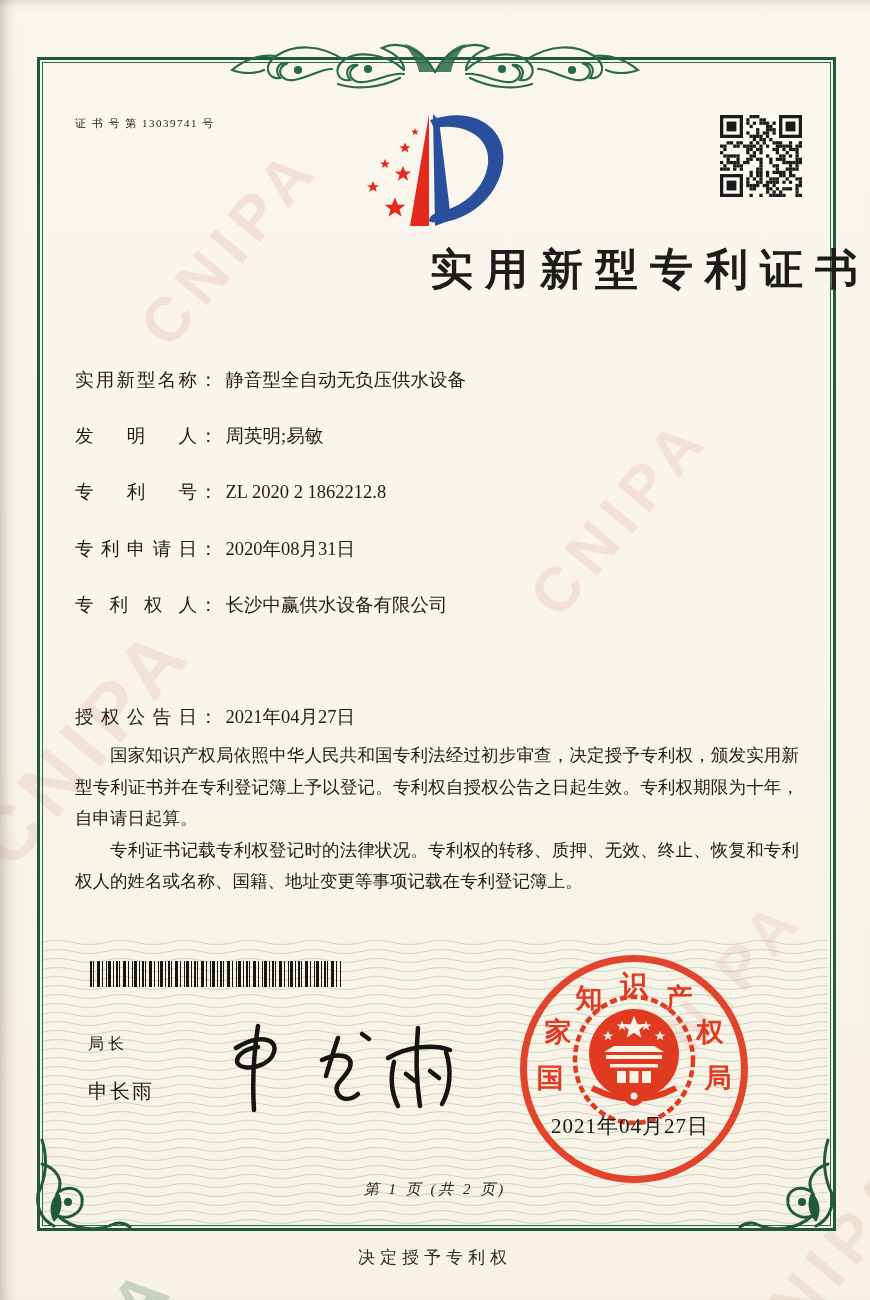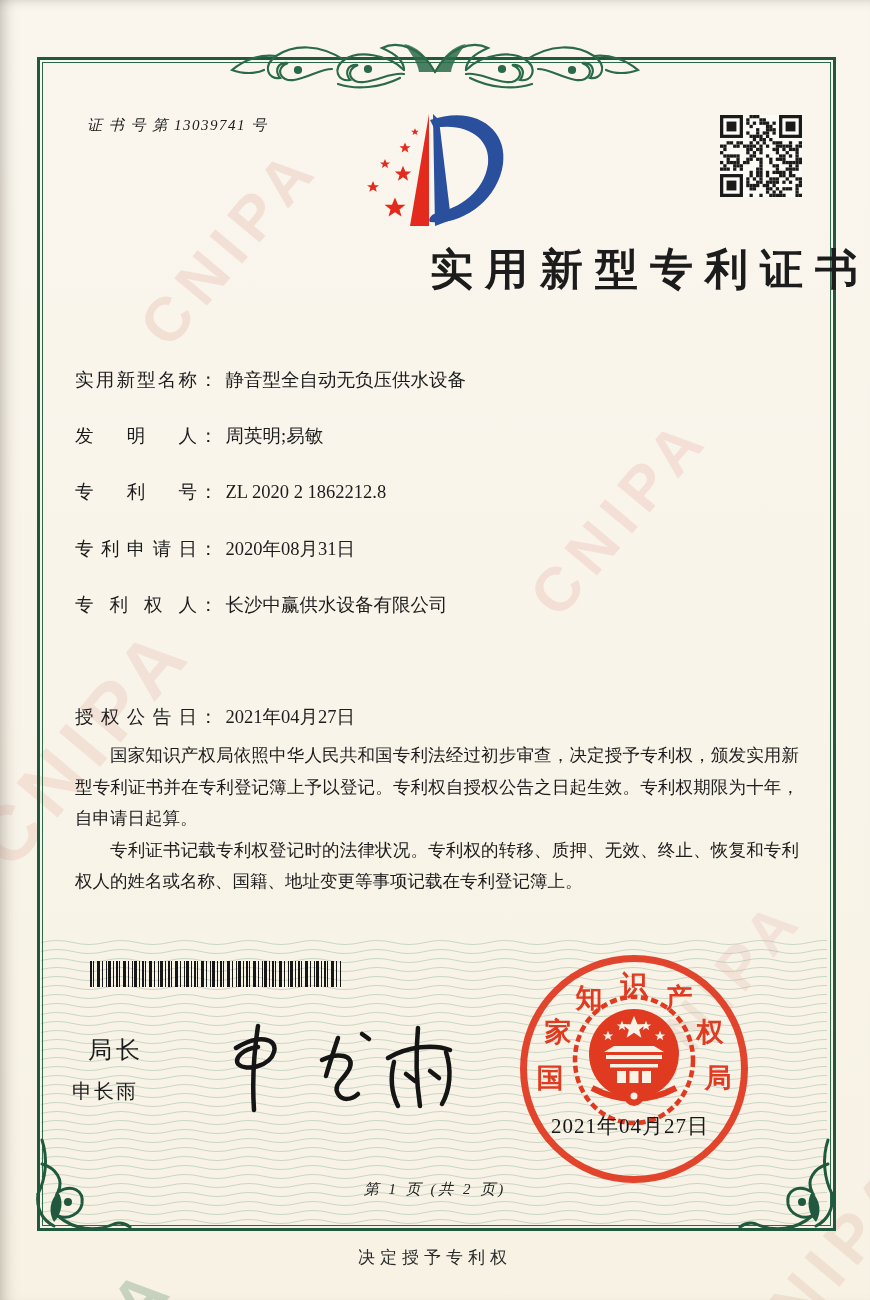--- a/index.html
+++ b/index.html
@@ -10,21 +10,21 @@
   
   .wm{position:absolute;font-family:"Liberation Sans","DejaVu Sans",sans-serif;
     font-weight:bold;letter-spacing:10px;pointer-events:none;white-space:nowrap;}
   
   .frame{position:absolute;left:37px;top:57px;width:793px;height:1168px;
     border:3px solid #20593d;}
   .frame-inner{position:absolute;left:2px;top:2px;right:2px;bottom:2px;border:1px solid #2c6a4b;}
   
   .waves{position:absolute;left:41px;top:938px;}
   
-  .cert-no{position:absolute;left:87px;top:116px;font-size:15px;letter-spacing:1.5px;font-style:italic;}
+  .cert-no{position:absolute;left:75px;top:116px;font-size:11px;letter-spacing:1.5px;}
   .logo{position:absolute;left:358px;top:102px;}
   .qr{position:absolute;left:720px;top:115px;}
   .title{position:absolute;left:0;right:0;top:241px;text-align:right;
     font-size:43px;font-weight:bold;letter-spacing:12px;padding-left:12px;}
   
   .frow{position:absolute;left:75px;width:740px;height:28px;font-size:18.5px;white-space:nowrap;margin-top:8px;}
   .flabel{display:inline-block;width:122px;text-align:justify;text-align-last:justify;vertical-align:top;}
   .fcolon{display:inline-block;margin:0 8px 0 2px;}
   .fgroup2{position:absolute;left:380px;top:0;}
   .fgroup2 .flabel{width:96px;}
@@ -32,22 +32,22 @@
   .body-text{position:absolute;left:75px;top:740px;width:724px;
     font-size:17.5px;line-height:31.5px;text-align:justify;}
   .body-text p{margin:0;text-indent:2em;}
   
   .barcode{position:absolute;left:90px;top:961px;width:252px;height:26px;
     background:repeating-linear-gradient(90deg,
       #161616 0 2px,transparent 2px 3px,#161616 3px 4px,transparent 4px 7px,
       #161616 7px 10px,transparent 10px 12px,#161616 12px 13px,transparent 13px 16px,
       #161616 16px 17px,transparent 17px 18px,#161616 18px 21px,transparent 21px 23px,
       #161616 23px 24px,transparent 24px 26px);}
-  .sig-title{position:absolute;left:88px;top:1034px;font-size:24px;letter-spacing:4px;}
-  .sig-name{position:absolute;left:72px;top:1078px;font-size:20px;letter-spacing:2px;}
+  .sig-title{position:absolute;left:88px;top:1034px;font-size:16px;letter-spacing:4px;}
+  .sig-name{position:absolute;left:88px;top:1078px;font-size:20px;letter-spacing:2px;}
   .signature{position:absolute;left:222px;top:1018px;}
   
   .seal{position:absolute;left:520px;top:955px;width:214px;height:214px;
     border:7px solid rgba(224,55,30,.93);border-radius:50%;}
   .seal-char{position:absolute;transform:translate(-50%,-50%);
     font-size:27px;font-weight:bold;color:#e03a21;
     font-family:"Liberation Serif","DejaVu Serif",serif;}
   .seal-emblem{position:absolute;left:36px;top:22px;}
   .seal-date{position:absolute;left:538px;top:1112px;width:184px;text-align:center;
     font-size:21px;letter-spacing:1px;color:#171717;}

